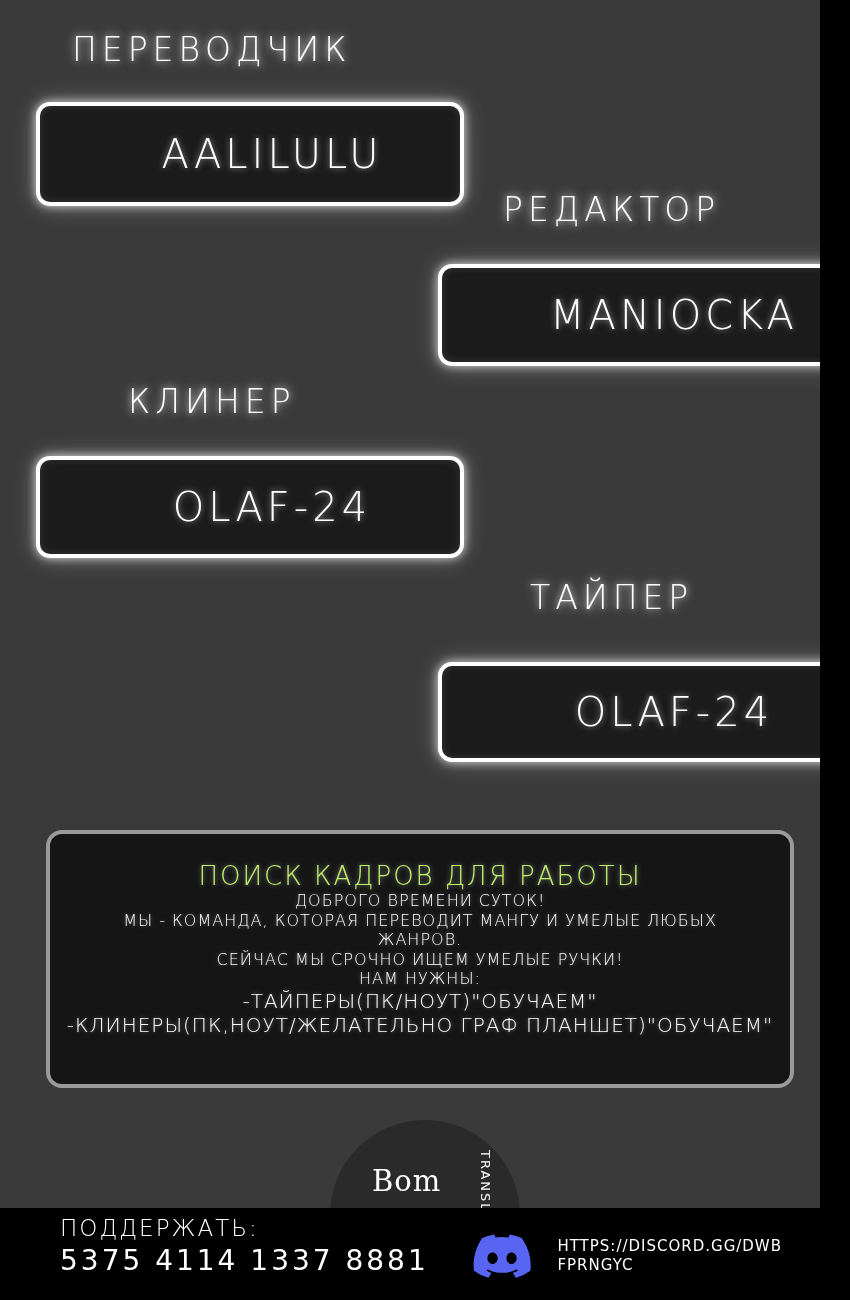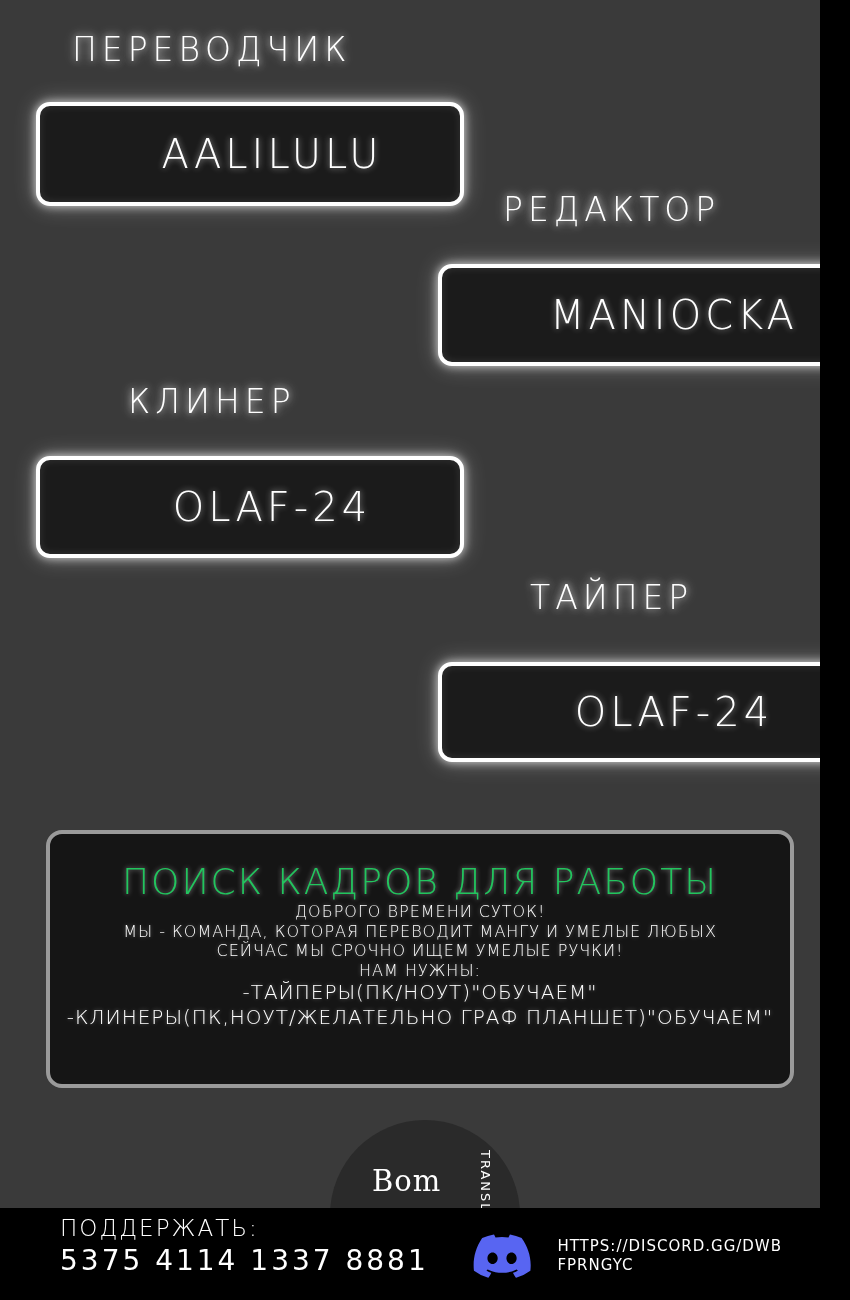--- a/index.html
+++ b/index.html
@@ -74,22 +74,22 @@
     width: 748px;
     height: 258px;
     background: #151515;
     border: 4px solid #9a9a9a;
     border-radius: 16px;
     box-sizing: border-box;
     padding: 28px 16px 0 16px;
     text-align: center;
   }
   .recruit-title {
-    color: #22c55e;
-    font-size: 36px;
+    color: #bef264;
+    font-size: 26px;
     letter-spacing: 2px;
     font-weight: 300;
     text-shadow: 0 0 5px rgba(255,255,255,0.5);
     line-height: 1.12;
   }
   .recruit-line {
     color: #ffffff;
     font-size: 16px;
     letter-spacing: 1px;
     font-weight: 300;
@@ -194,20 +194,21 @@
 
   <div class="role-label" style="left:530px; top:578px;">ТАЙПЕР</div>
   <div class="name-box" style="left:438px; top:662px; width:376px; height:92px;">
     <span>OLAF-24</span>
   </div>
 
   <div class="recruit-box">
     <div class="recruit-title">ПОИСК КАДРОВ ДЛЯ РАБОТЫ</div>
     <div class="recruit-line">ДОБРОГО ВРЕМЕНИ СУТОК!</div>
     <div class="recruit-line">МЫ - КОМАНДА, КОТОРАЯ ПЕРЕВОДИТ МАНГУ И УМЕЛЫЕ ЛЮБЫХ</div>
+    <div class="recruit-line">ЖАНРОВ.</div>
     <div class="recruit-line">СЕЙЧАС МЫ СРОЧНО ИЩЕМ УМЕЛЫЕ РУЧКИ!</div>
     <div class="recruit-line">НАМ НУЖНЫ:</div>
     <div class="recruit-line small">-ТАЙПЕРЫ(ПК/НОУТ)"ОБУЧАЕМ"</div>
     <div class="recruit-line small">-КЛИНЕРЫ(ПК,НОУТ/ЖЕЛАТЕЛЬНО ГРАФ ПЛАНШЕТ)"ОБУЧАЕМ"</div>
   </div>
 
   <div class="logo-circle">
     <div class="logo-text">
       <div>Bom</div>
       <div>Bom</div>

